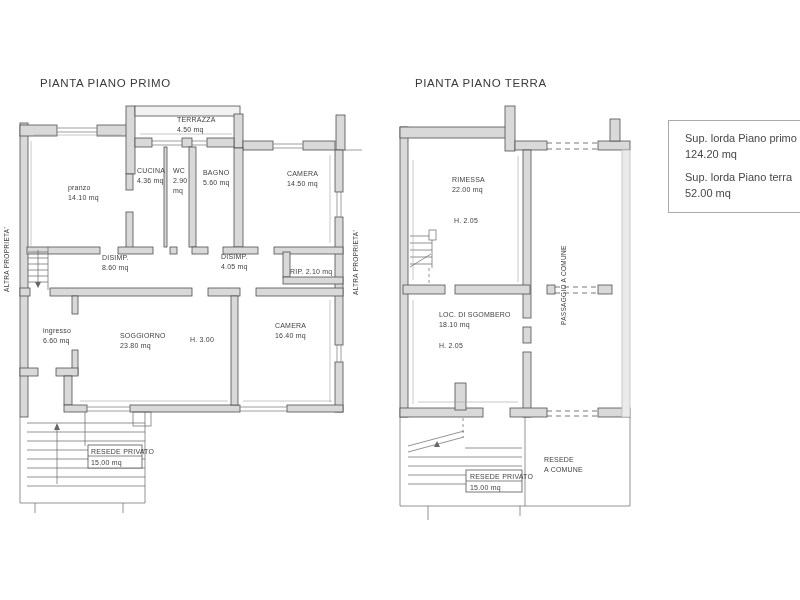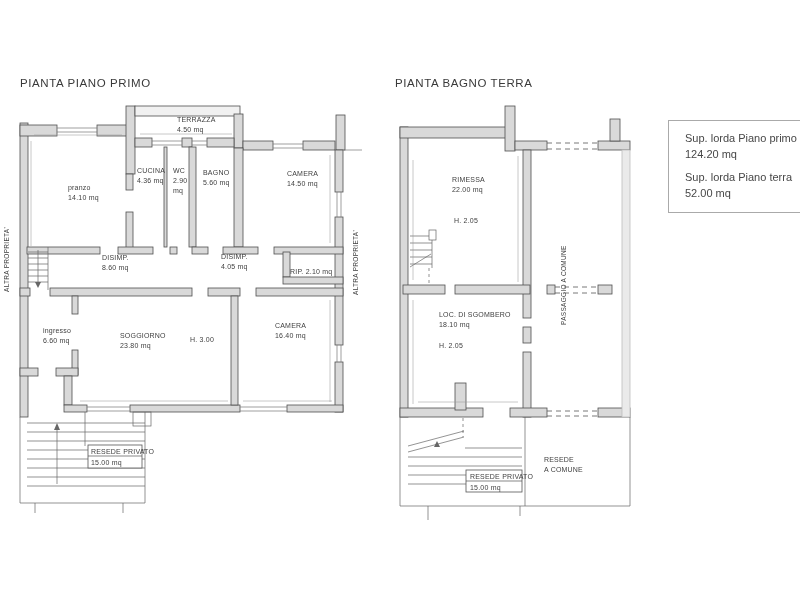--- a/index.html
+++ b/index.html
@@ -1,21 +1,21 @@
 <!DOCTYPE html>
 <html><head>
 <meta charset="utf-8">
 <style>
   html,body{margin:0;padding:0;background:#fff;}
   .stage{
     position:relative;width:800px;height:600px;background:#fff;overflow:hidden;
     font-family:"Liberation Sans", sans-serif;color:#3e3e3e;
   }
   .title{
-    position:absolute;font-size:11.5px;letter-spacing:.6px;color:#3a3a3a;white-space:nowrap;
+    position:absolute;font-size:11.5px;letter-spacing:.6px;color:#3a3a3a;white-space:nowrap;margin-left:20px;
   }
   svg.plan-geometry{position:absolute;left:0;top:0;}
   .lbl{
     position:absolute;font-size:7px;line-height:10px;color:#3e3e3e;white-space:nowrap;letter-spacing:.2px;
   }
   .lbl .l{display:block;}
   .lbl--wc{width:24px;white-space:normal;}
   .lbl--box{line-height:11px;}
   .vlabel{
     position:absolute;font-size:6.5px;letter-spacing:.3px;color:#3e3e3e;white-space:nowrap;
@@ -214,21 +214,21 @@
 
     <g stroke="#9a9a9a" stroke-width="0.55">
       <line x1="518" y1="156" x2="518" y2="282"></line>
       <line x1="413" y1="160" x2="413" y2="280"></line>
       <line x1="413" y1="300" x2="413" y2="404"></line>
       <line x1="418" y1="402" x2="518" y2="402"></line>
     </g>
   </svg>
 
   <div class="title" style="left:20px;top:77px">PIANTA PIANO PRIMO</div>
-  <div class="title" style="left:395px;top:77px">PIANTA BAGNO TERRA</div>
+  <div class="title" style="left:395px;top:77px">PIANTA PIANO TERRA</div>
 
   <div class="lbl" style="left:177px;top:115px">
     <span class="l">TERRAZZA</span>
     <span class="l">4.50 mq</span>
   </div>
   <div class="lbl" style="left:68px;top:183px">
     <span class="l">pranzo</span>
     <span class="l">14.10 mq</span>
   </div>
   <div class="lbl" style="left:137px;top:166px">

